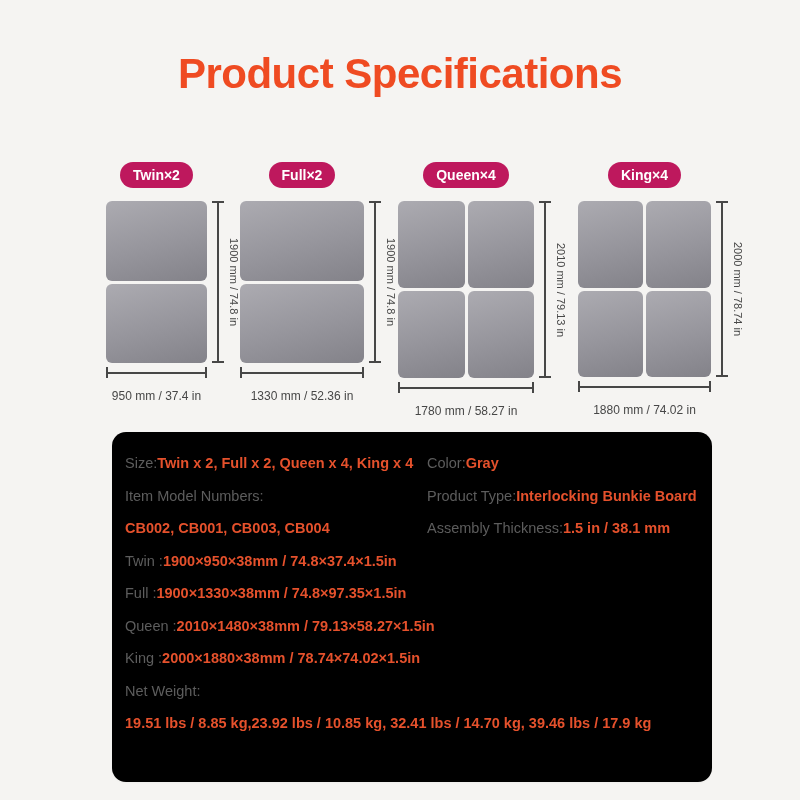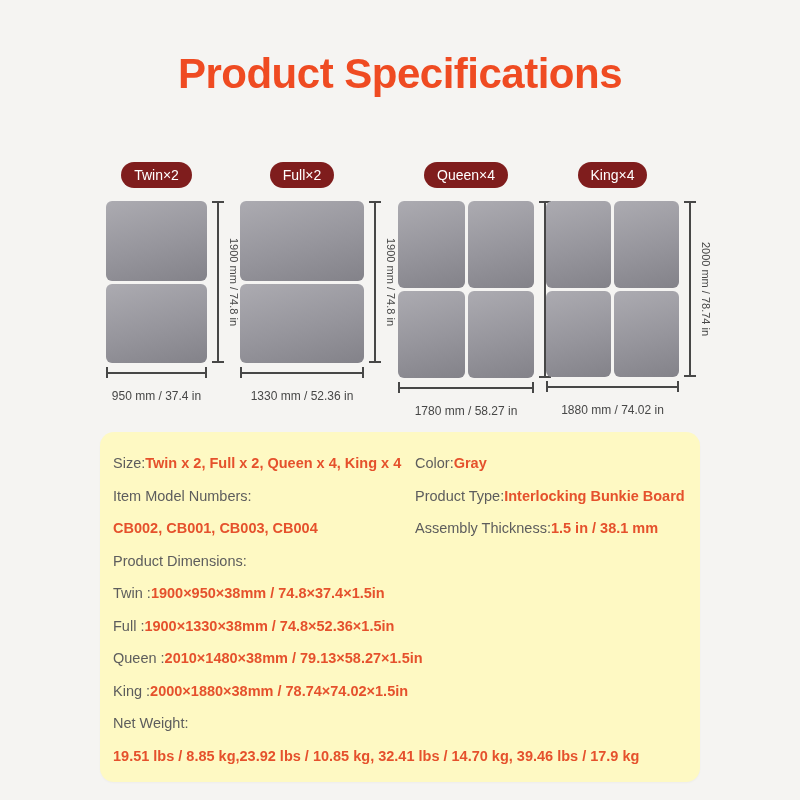--- a/index.html
+++ b/index.html
@@ -11,21 +11,21 @@
   .title {
     position:absolute; top:50px; left:0; width:800px;
     text-align:center; font-size:42px; font-weight:800;
     color:#EF4B22; letter-spacing:-0.5px;
   }
   .diagram {
     position:absolute; top:162px;
     display:flex; flex-direction:column; align-items:center;
   }
   .badge {
-    background:#7f1d1d; color:#FFFFFF; font-weight:normal; font-size:14px;
+    background:#be185d; color:#FFFFFF; font-weight:bold; font-size:14px;
     padding:5px 13px; border-radius:999px; margin-bottom:13px; white-space:nowrap;
   }
   .board-wrap { position:relative; width:100%; }
   .board { width:100%; height:100%; display:grid; gap:3px; }
   .board-2 { grid-template-rows:1fr 1fr; }
   .board-4 { grid-template-columns:1fr 1fr; grid-template-rows:1fr 1fr; }
   .panel {
     border-radius:6px;
     background:linear-gradient(165deg,#ACABB1 0%,#96959C 55%,#838289 100%);
   }
@@ -41,22 +41,22 @@
   }
   .hdim { position:relative; width:100%; height:11px; margin-top:4px; }
   .hdim-line { position:absolute; left:0; right:0; top:4.5px; height:2px; background:#474747; }
   .hdim-line::before,.hdim-line::after {
     content:""; position:absolute; top:-4.5px; width:2px; height:11px; background:#474747;
   }
   .hdim-line::before { left:0; } .hdim-line::after { right:0; }
   .wlabel { font-size:12px; color:#474747; margin-top:11px; white-space:nowrap; }
 
   .spec-panel {
-    position:absolute; left:100px; top:432px; width:600px; height:350px;
-    background:#fef9c3; border-radius:14px; box-sizing:border-box;
+    position:absolute; left:112px; top:432px; width:600px; height:350px;
+    background:#000000; border-radius:14px; box-sizing:border-box;
     padding:15px 13px; box-shadow:0 1px 2px rgba(0,0,0,0.03);
   }
   .spec-grid { display:grid; grid-template-columns:302px 1fr; }
   .spec-row {
     height:32.5px; display:flex; align-items:center;
     white-space:nowrap; font-size:14.5px;
   }
   .lbl { color:#5D5D5D; }
   .val { color:#E5512C; font-weight:bold; }
 </style>
@@ -114,21 +114,21 @@
       <span class="vdim-line"></span>
       <span class="vdim-label">2010 mm / 79.13 in</span>
     </div>
   </div>
   <div class="hdim">
     <span class="hdim-line"></span>
   </div>
   <div class="wlabel">1780 mm / 58.27 in</div>
 </div>
 
-<div class="diagram" style="left:546px; width:133px;">
+<div class="diagram" style="left:546px; width:133px;padding-left:32px;">
   <div class="badge">King×4</div>
   <div class="board-wrap" style="height:176px;">
     <div class="board board-4">
       <div class="panel"></div>
       <div class="panel"></div>
       <div class="panel"></div>
       <div class="panel"></div>
     </div>
     <div class="vdim">
       <span class="vdim-line"></span>
@@ -167,30 +167,26 @@
         <span class="val">Interlocking Bunkie Board</span>
       </div>
       <div class="spec-row">
         <span class="lbl">Assembly Thickness: </span>
         <span class="val">1.5 in / 38.1 mm</span>
       </div>
     </div>
   </div>
 
   <div class="spec-row">
-    <span class="lbl">Product Dimensions:</span>
-    <span class="val"></span>
-  </div>
-  <div class="spec-row">
     <span class="lbl">Twin : </span>
     <span class="val">1900×950×38mm / 74.8×37.4×1.5in</span>
   </div>
   <div class="spec-row">
     <span class="lbl">Full : </span>
-    <span class="val">1900×1330×38mm / 74.8×52.36×1.5in</span>
+    <span class="val">1900×1330×38mm / 74.8×97.35×1.5in</span>
   </div>
   <div class="spec-row">
     <span class="lbl">Queen : </span>
     <span class="val">2010×1480×38mm / 79.13×58.27×1.5in</span>
   </div>
   <div class="spec-row">
     <span class="lbl">King : </span>
     <span class="val">2000×1880×38mm / 78.74×74.02×1.5in</span>
   </div>
   <div class="spec-row">

